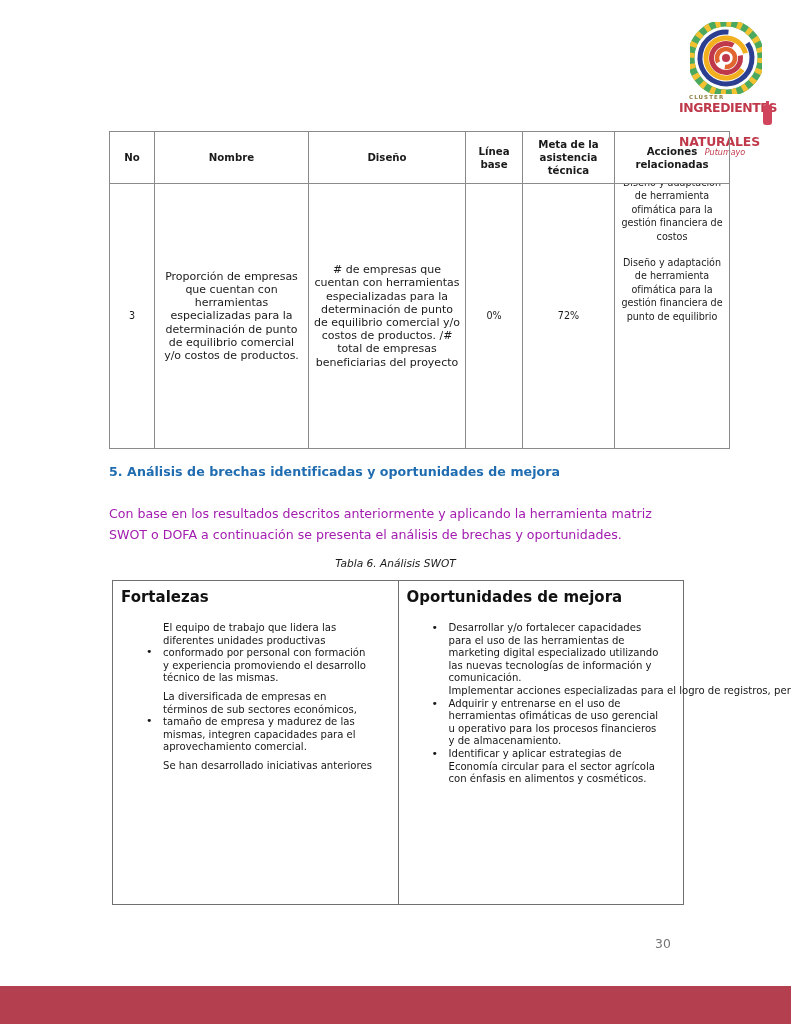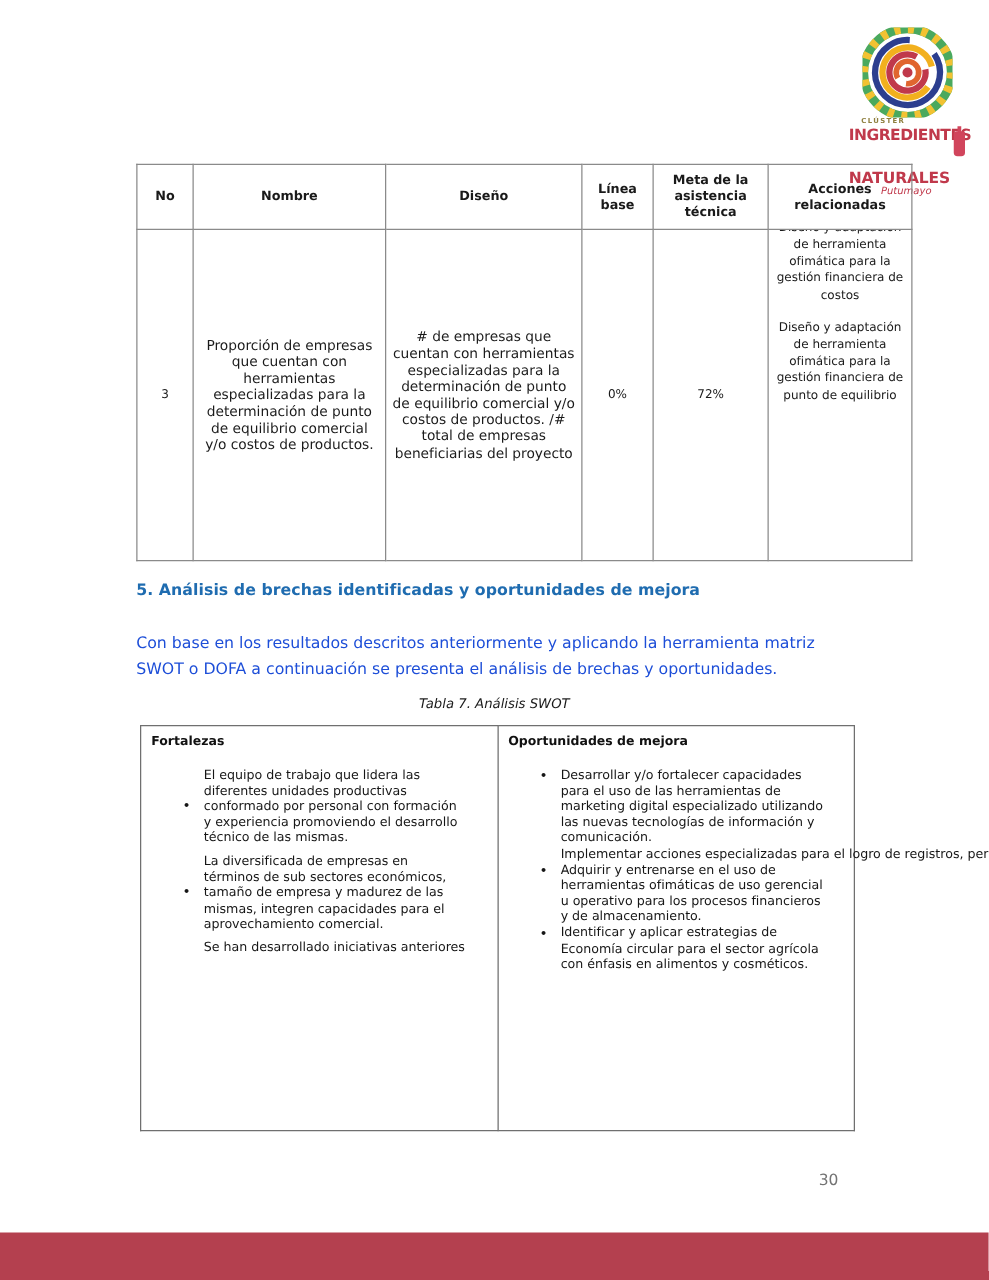--- a/index.html
+++ b/index.html
@@ -150,21 +150,21 @@
   }
 
   
   .body-par {
     position: absolute;
     top: 503px;
     left: 109px;
     width: 580px;
     font-size: 12.6px;
     line-height: 21px;
-    color: #1d4ed8;
+    color: #a21caf;
   }
 
   
   .table-caption {
     position: absolute;
     top: 557px;
     left: 0;
     width: 791px;
     text-align: center;
     font-size: 10.6px;
@@ -182,21 +182,21 @@
     table-layout: fixed;
   }
   .swot-table td {
     border: 1px solid #6f6f6f;
     vertical-align: top;
     padding: 7px 8px 10px 8px;
     width: 50%;
     height: 306px;
   }
   .swot-head {
-    font-size: 10px;
+    font-size: 15px;
     font-weight: bold;
     color: #111;
   }
   ul.swot-list {
     margin: 16px;
     padding: 0;
     list-style: none;
   }
   ul.swot-list li {
     position: relative;
@@ -322,21 +322,21 @@
           </div>
         </td>
       </tr>
     </tbody>
   </table>
 
   <div class="section-heading" style="color: rgb(31, 108, 176);">5. Análisis de brechas identificadas y oportunidades de mejora</div>
 
   <div class="body-par">Con base en los resultados descritos anteriormente y aplicando la herramienta matriz SWOT o DOFA a continuación se presenta el análisis de brechas y oportunidades.</div>
 
-  <div class="table-caption">Tabla 7. Análisis SWOT</div>
+  <div class="table-caption">Tabla 6. Análisis SWOT</div>
 
   <table class="swot-table">
     <tbody>
         <tr>
       <td>
         <div class="swot-head">Fortalezas</div>
         <ul class="swot-list left-col">
           <li class="bulleted bullet-mid">El equipo de trabajo que lidera las diferentes unidades productivas conformado por personal con formación y experiencia promoviendo el desarrollo técnico de las mismas.</li>
           <li class="bulleted bullet-mid">La diversificada de empresas en términos de sub sectores económicos, tamaño de empresa y madurez de las mismas, integren capacidades para el aprovechamiento comercial.</li>
           <li class="plain">Se han desarrollado iniciativas anteriores</li>

